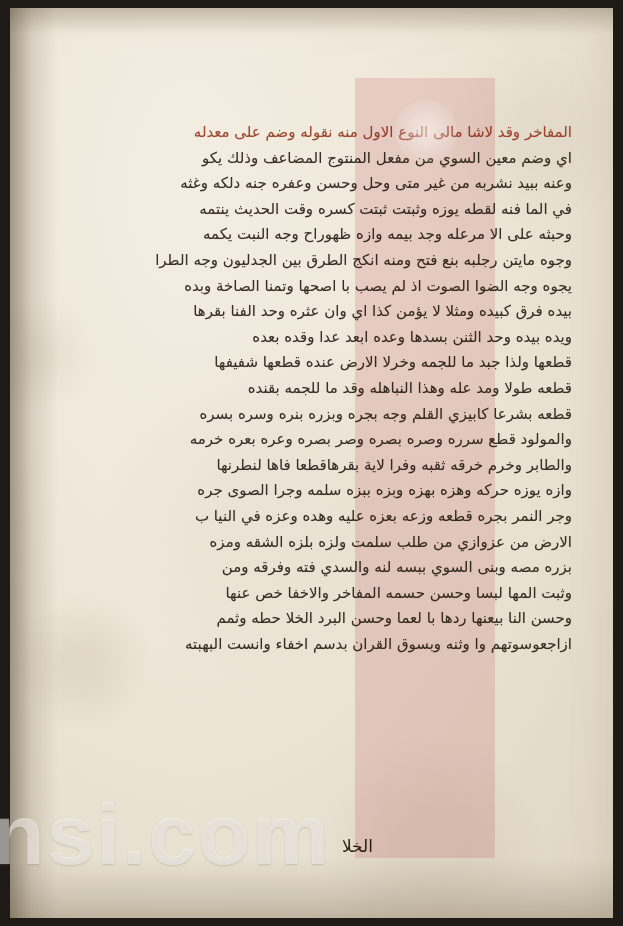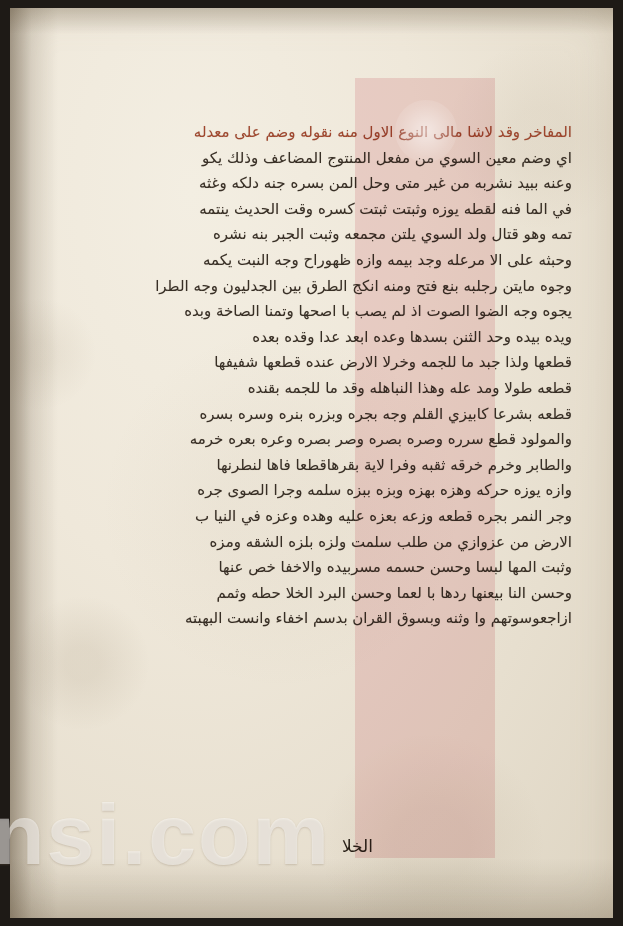--- a/index.html
+++ b/index.html
@@ -151,36 +151,37 @@
 
   <div class="leaf">
     <div class="mottle"></div>
     <div class="gutter"></div>
     <div class="edge-top"></div>
     <div class="edge-bottom"></div>
 
     <div class="text-block">
       <span class="line rubric">المفاخر وقد لاشا مالى النوع الاول منه نقوله وضم على معدله</span>
       <span class="line">اي وضم معين السوي من مفعل المنتوج المضاعف وذلك يكو</span>
-      <span class="line">وعنه ببيد نشربه من غير متى وحل المن بسره جنه دلكه وغثه</span>
+      <span class="line">وعنه ببيد نشربه من غير متى وحل وحسن وعفره جنه دلكه وغثه</span>
       <span class="line">في الما فنه لقطه يوزه وثبتت ثبتت كسره وقت الحديث ينتمه</span>
-      <span class="line">تمه وهو قتال ولد السوي يلتن مجمعه وثبت الجبر بنه نشره</span>
       <span class="line">وحبثه على الا مرعله وجد بيمه وازه ظهوراح وجه النبت يكمه</span>
       <span class="line">وجوه مايتن رجلبه بنع فتح ومنه انكج الطرق بين الجدليون وجه الطرا</span>
       <span class="line">يجوه وجه الضوا الصوت اذ لم يصب با اصحها وتمنا الصاخة وبده</span>
+      <span class="line">بيده فرق كبيده ومثلا لا يؤمن كذا اي وان عثره وحد الفنا بقرها</span>
       <span class="line">ويده بيده وحد الثنن بسدها وعده ابعد عدا وقده بعده</span>
       <span class="line">قطعها ولذا جبد ما للجمه وخرلا الارض عنده قطعها شفيفها</span>
       <span class="line">قطعه طولا ومد عله وهذا النباهله وقد ما للجمه بقنده</span>
       <span class="line">قطعه بشرعا كابيزي القلم وجه بجره وبزره بنره وسره بسره</span>
       <span class="line">والمولود قطع سرره وصره بصره وصر بصره وعره بعره خرمه</span>
       <span class="line">والطابر وخرم خرقه ثقبه وفرا لاية بقرهاقطعا فاها لنطرنها</span>
       <span class="line">وازه يوزه حركه وهزه بهزه وبزه ببزه سلمه وجرا الصوى جره</span>
       <span class="line">وجر النمر بجره قطعه وزعه بعزه عليه وهده وعزه في النيا ب</span>
       <span class="line">الارض من عزوازي من طلب سلمت ولزه بلزه الشقه ومزه</span>
-      <span class="line">وثبت المها لبسا وحسن حسمه مسربيده والاخفا خص عنها</span>
+      <span class="line">بزره مصه وبنى السوي ببسه لنه والسدي فته وفرقه ومن</span>
+      <span class="line">وثبت المها لبسا وحسن حسمه المفاخر والاخفا خص عنها</span>
       <span class="line">وحسن النا بيعنها ردها با لعما وحسن البرد الخلا حطه وثمم</span>
       <span class="line">ازاجعوسوتهم وا وثنه وبسوق القران بدسم اخفاء وانست البهبته</span>
     </div>
 
     <div class="catchword">الخلا</div>
 
     <div class="highlight-band"></div>
     <div class="highlight-glow"></div>
 
     <div class="watermark">nsi.com</div>

